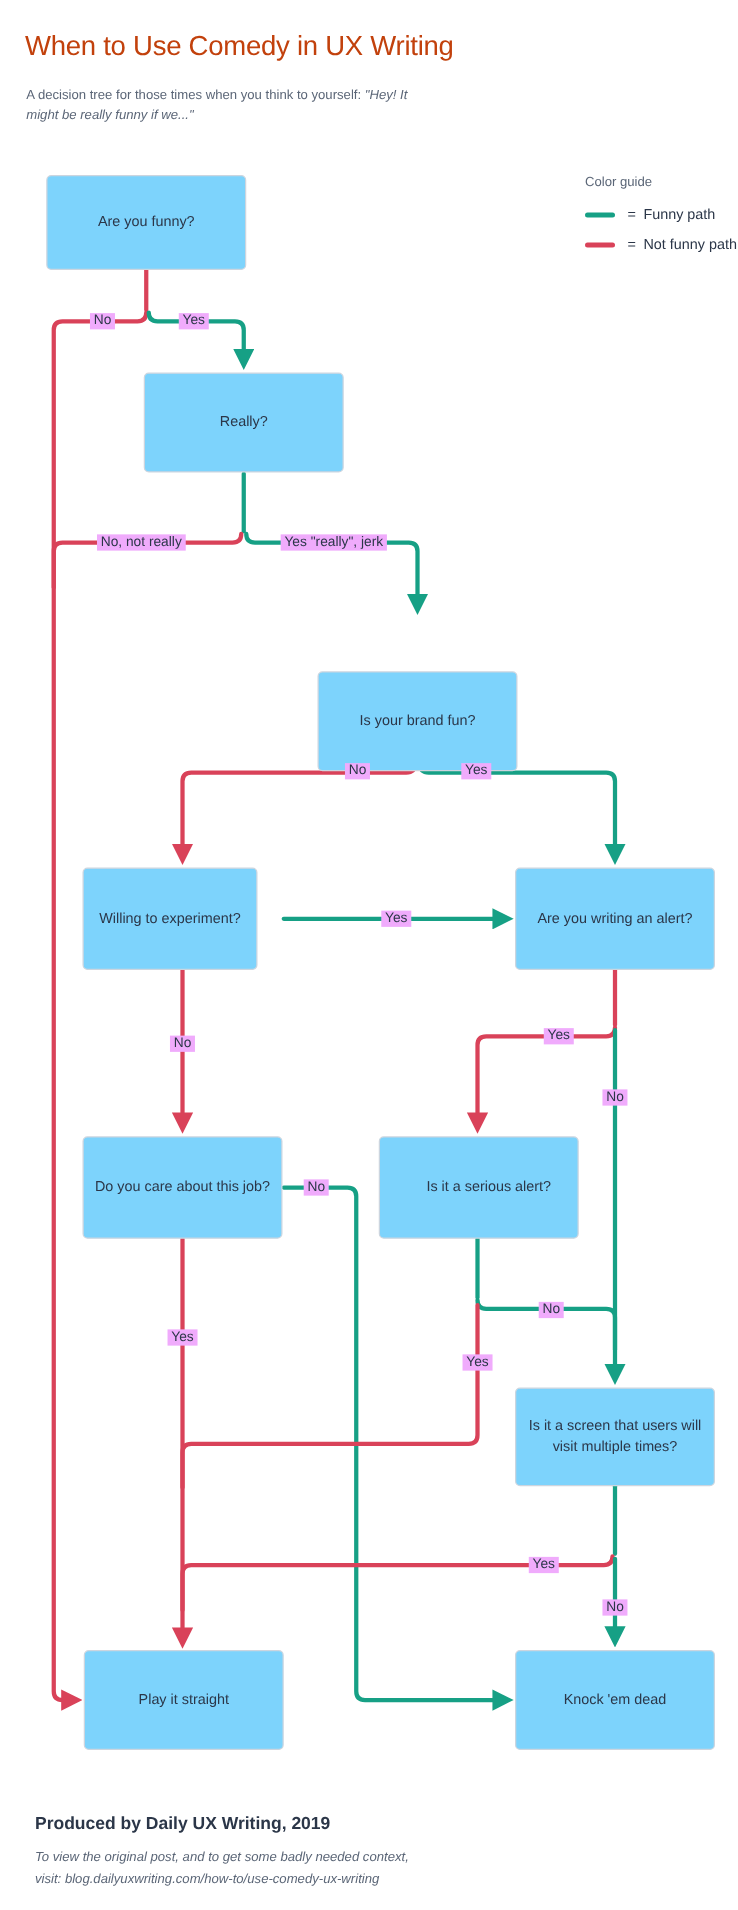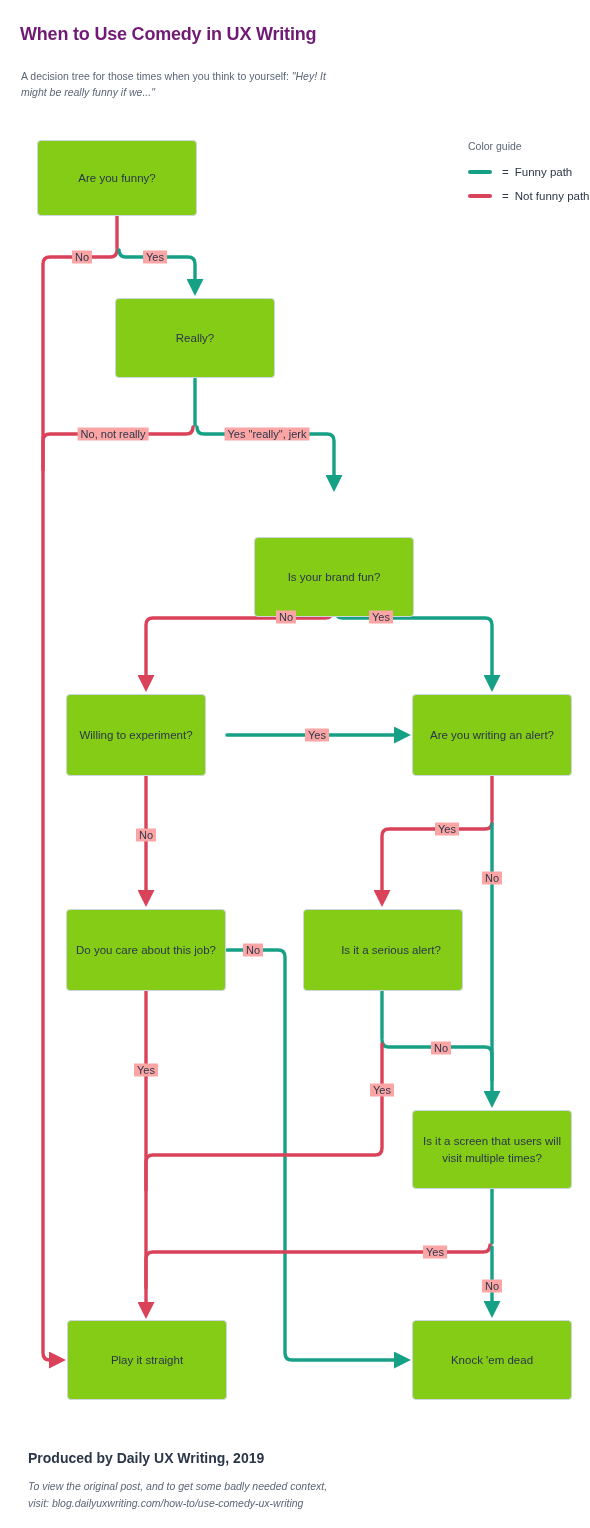--- a/index.html
+++ b/index.html
@@ -17,23 +17,23 @@
   #page {
     position: relative;
     width: 590px;
     height: 1528px;
     background: #ffffff;
   }
   #title {
     position: absolute;
     left: 20px;
     top: 24px;
-    font-size: 18px;
-    font-weight: 700;
-    color: #701a75;
+    font-size: 22px;
+    font-weight: 400;
+    color: #c2410c;
     letter-spacing: -0.2px;
     white-space: nowrap;
   }
   #subtitle {
     position: absolute;
     left: 21px;
     top: 68px;
     width: 330px;
     font-size: 10.5px;
     line-height: 16px;
@@ -77,35 +77,35 @@
     top: 0;
     width: 590px;
     height: 1528px;
     pointer-events: none;
   }
   .node {
     position: absolute;
     box-sizing: border-box;
     border: 1px solid #ccd5df;
     border-radius: 4px;
-    background: #84cc16;
+    background: #7dd3fc;
     display: flex;
     align-items: center;
     justify-content: center;
     text-align: center;
     color: #2b3648;
     font-size: 11.5px;
     line-height: 17px;
     padding: 4px 8px;
   }
   .edge-label {
     position: absolute;
     font-size: 11px;
     color: #2b3648;
-    background: #fca5a5;
+    background: #f0abfc;
     padding: 0 3px;
     white-space: nowrap;
     transform: translate(-50%, -50%);
     line-height: 13px;
     text-align: right;
   }
   #footer-credit {
     position: absolute;
     left: 28px;
     top: 1450px;

